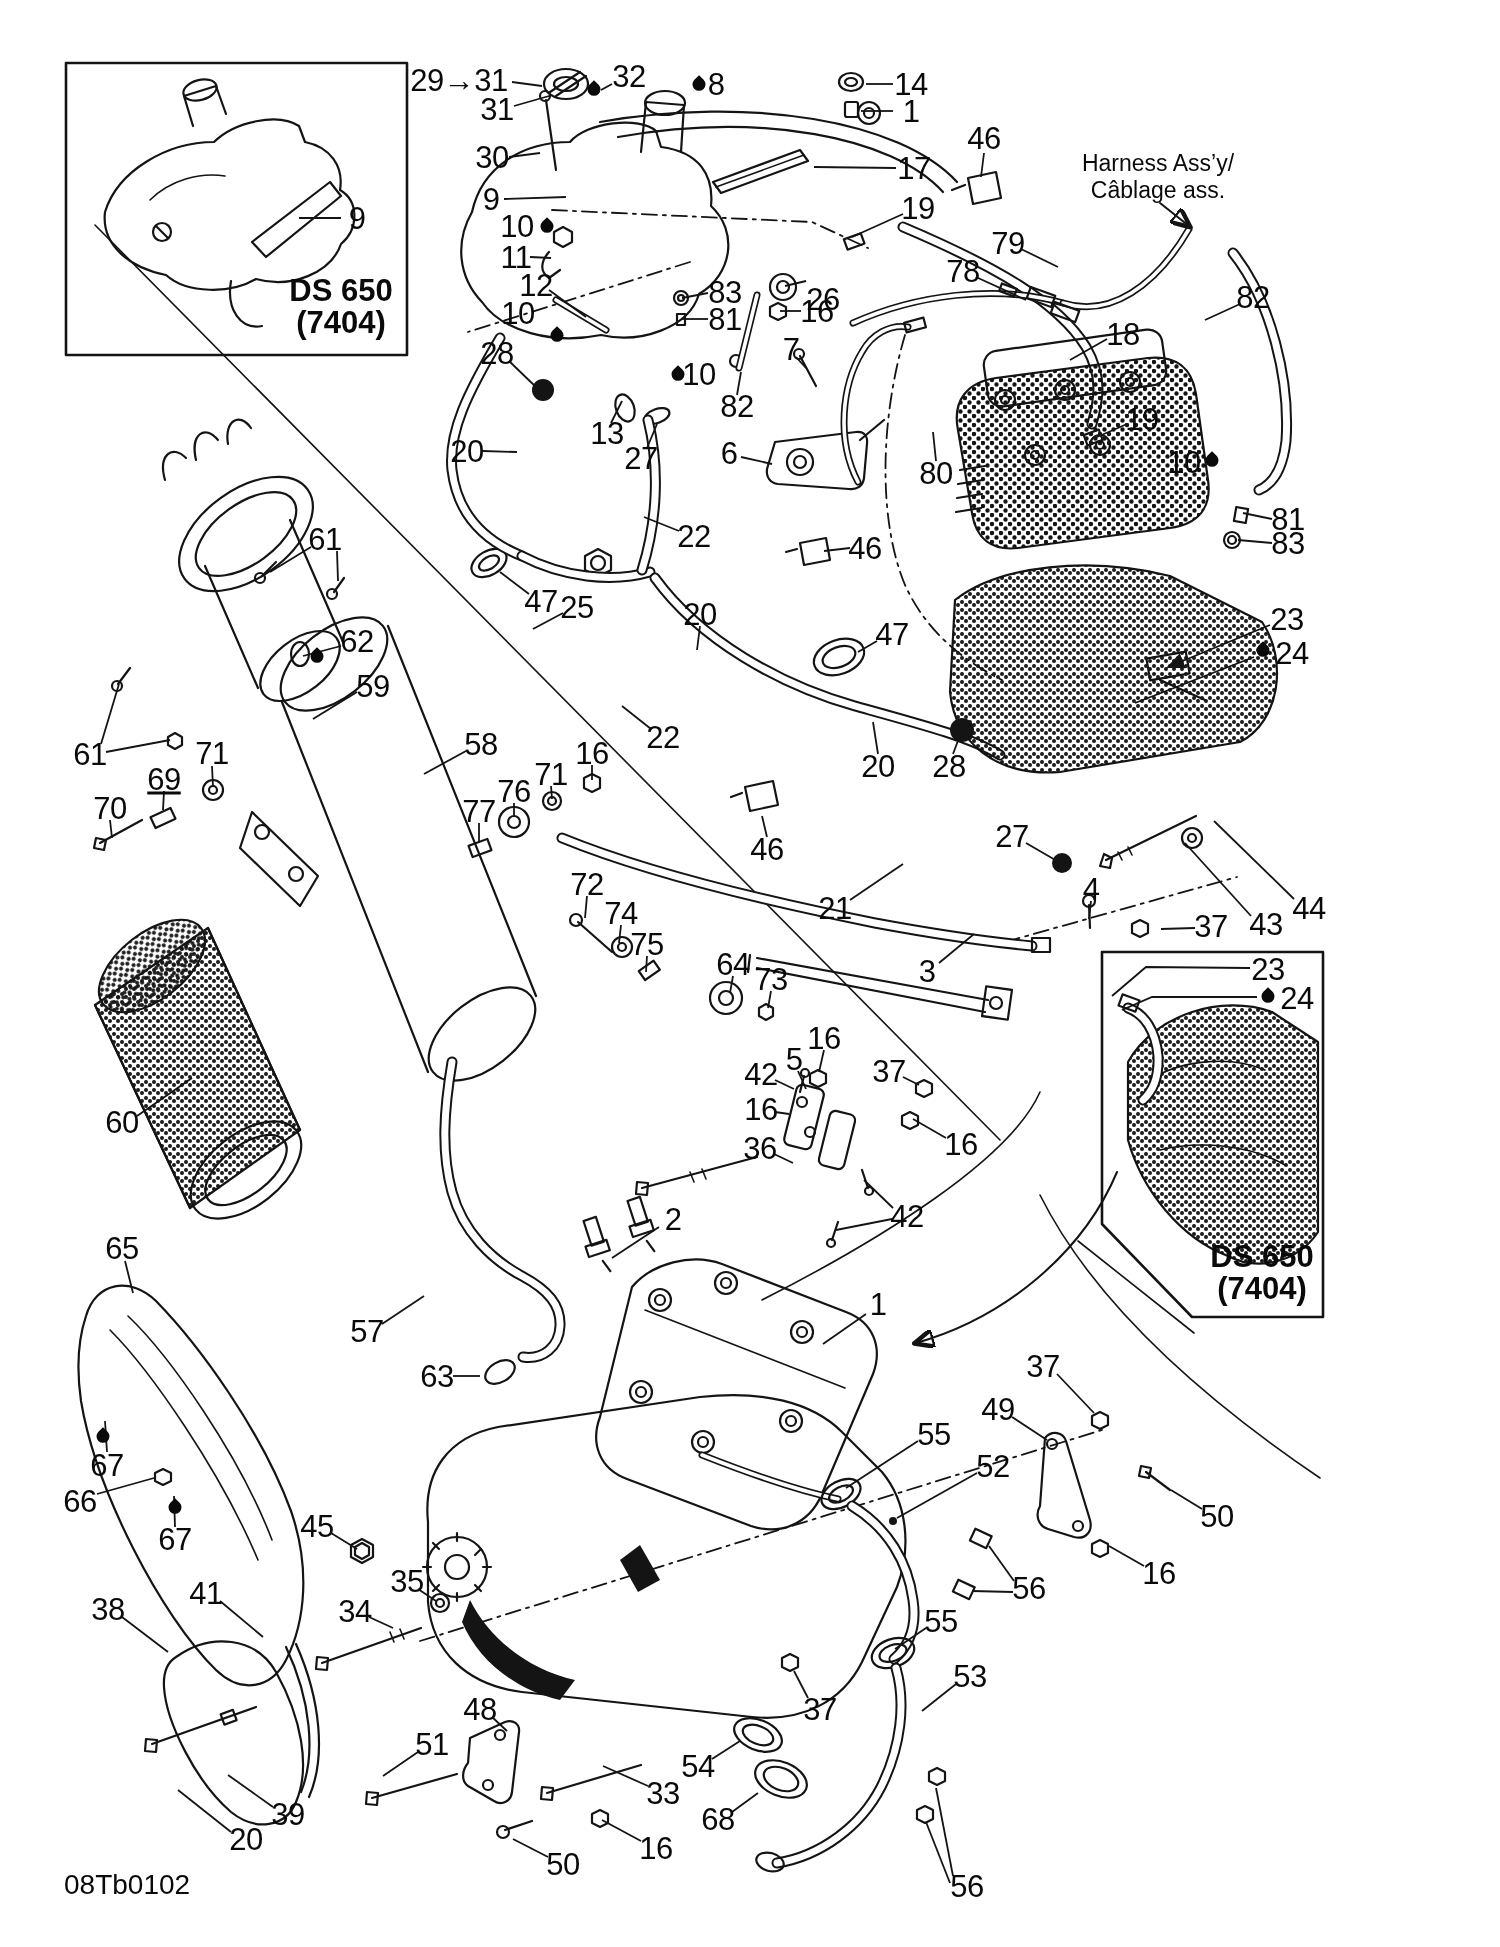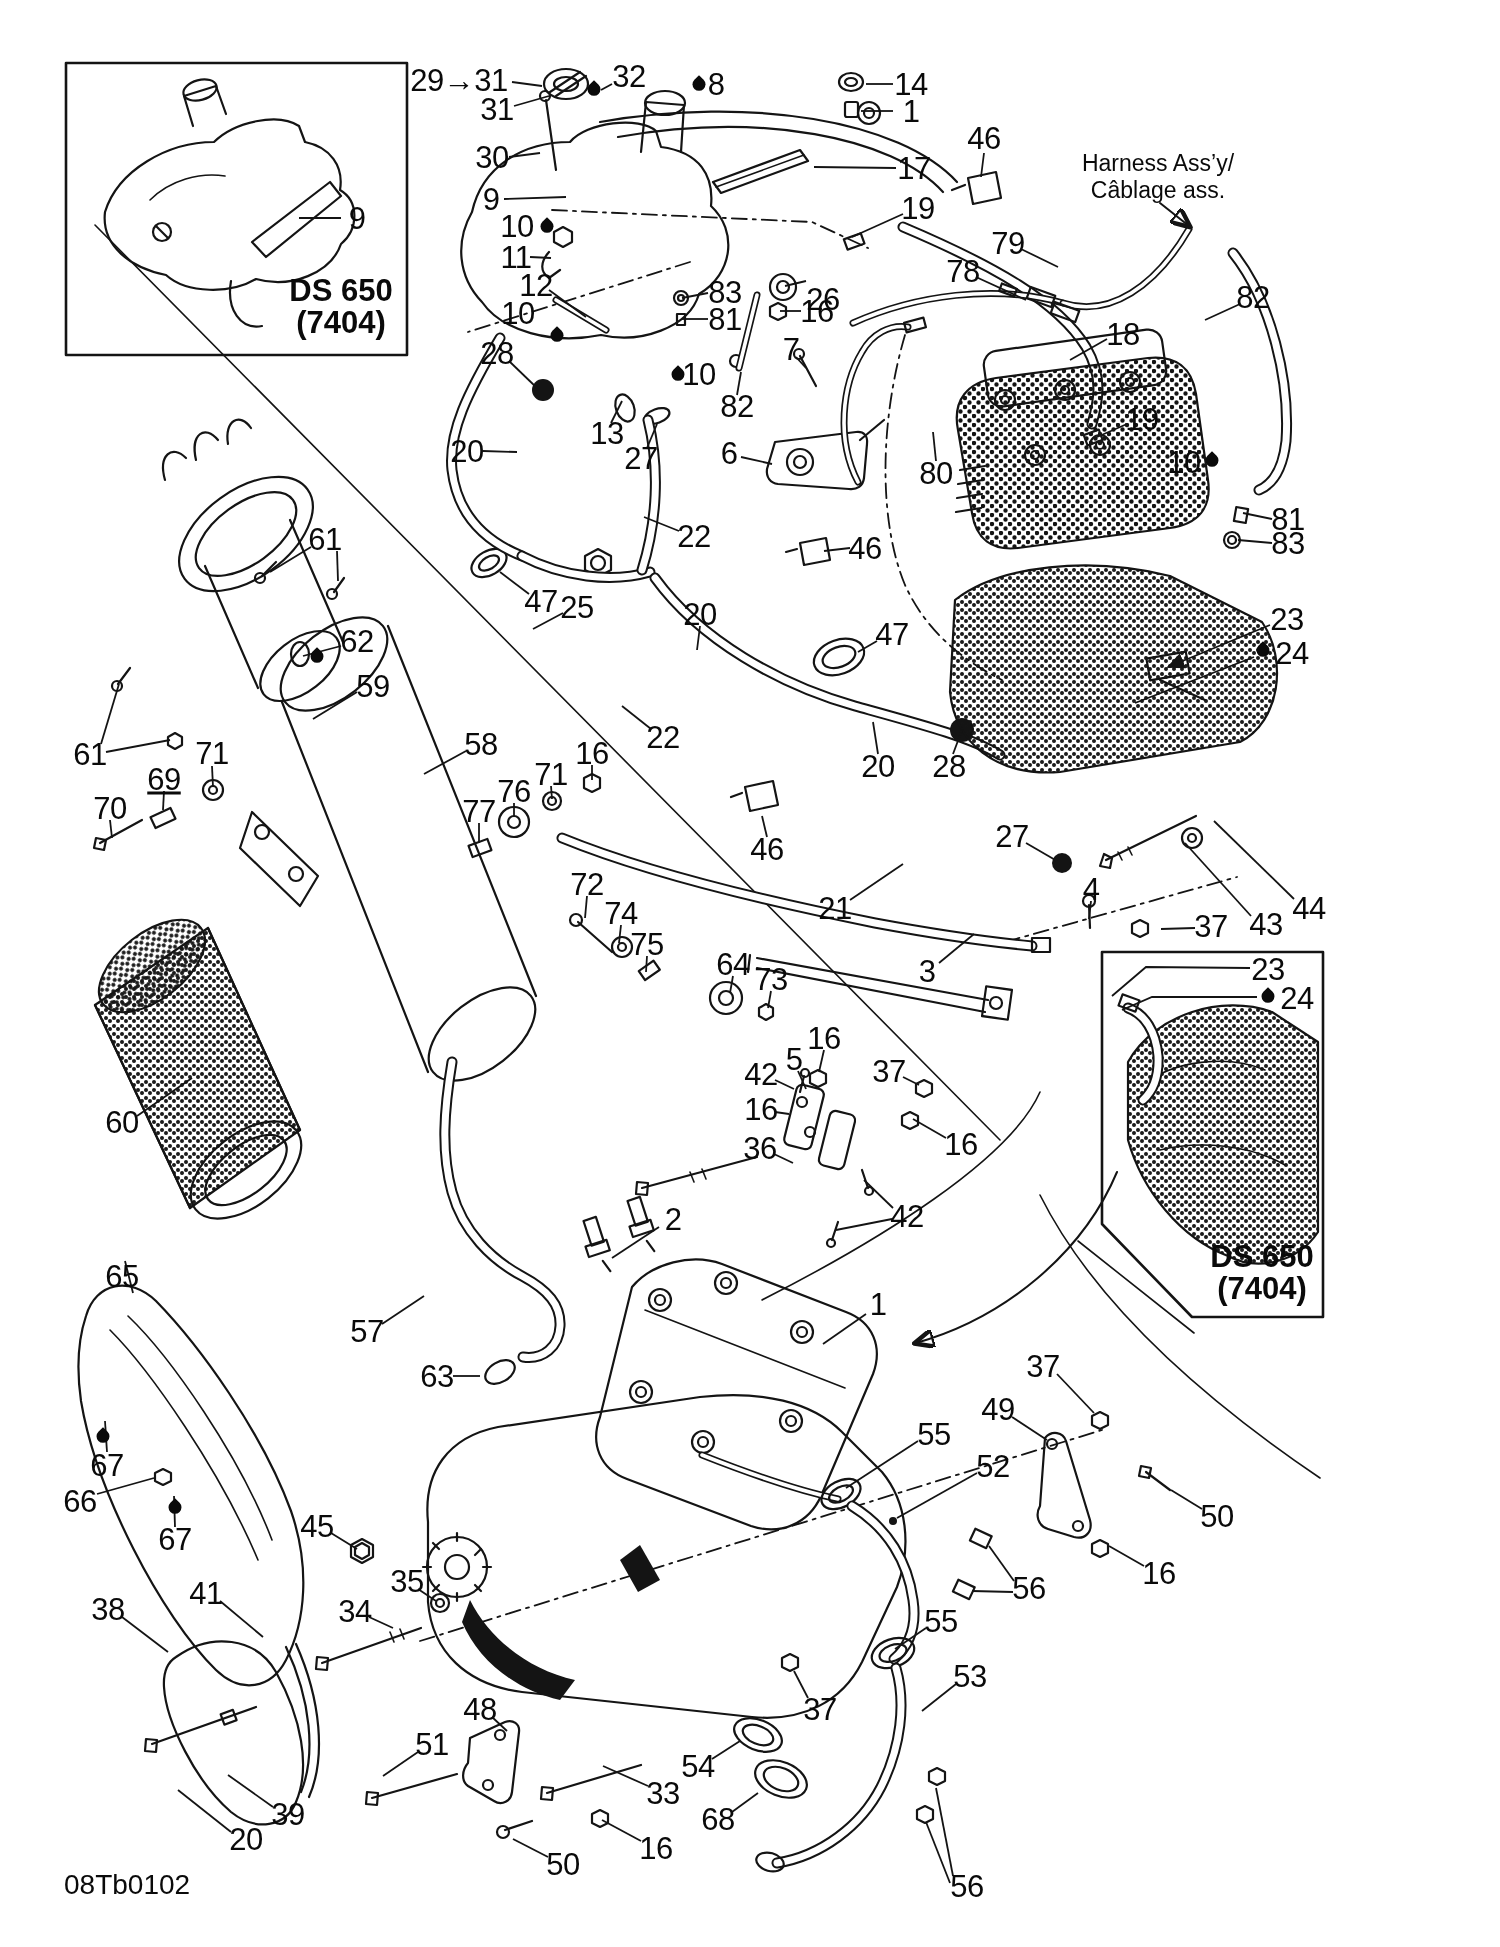--- a/index.html
+++ b/index.html
@@ -604,21 +604,21 @@
       <div class="callout" style="left: 592px; top: 753px;">16</div>
       <div class="callout" style="left: 551px; top: 774px;">71</div>
       <div class="callout" style="left: 514px; top: 791px;">76</div>
       <div class="callout" style="left: 479px; top: 811px;">77</div>
       <div class="callout" style="left: 587px; top: 884px;">72</div>
       <div class="callout" style="left: 621px; top: 913px;">74</div>
       <div class="callout" style="left: 647px; top: 944px;">75</div>
       <div class="callout" style="left: 733px; top: 964px;">64</div>
       <div class="callout" style="left: 771px; top: 979px;">73</div>
       <div class="callout" style="left: 122px; top: 1122px;">60</div>
-      <div class="callout" style="left: 122px; top: 1248px; margin-top: 28px;">65</div>
+      <div class="callout" style="left: 122px; top: 1248px;">65</div>
       <div class="callout" style="left: 367px; top: 1331px;">57</div>
       <div class="callout" style="left: 437px; top: 1376px;">63</div>
       <div class="callout" style="left: 673px; top: 1219px;">2</div>
       <div class="callout" style="left: 878px; top: 1304px;">1</div>
       <div class="callout" style="left: 824px; top: 1038px;">16</div>
       <div class="callout" style="left: 794px; top: 1059px;">5</div>
       <div class="callout" style="left: 761px; top: 1074px;">42</div>
       <div class="callout" style="left: 761px; top: 1109px;">16</div>
       <div class="callout" style="left: 889px; top: 1071px;">37</div>
       <div class="callout" style="left: 961px; top: 1144px;">16</div>

